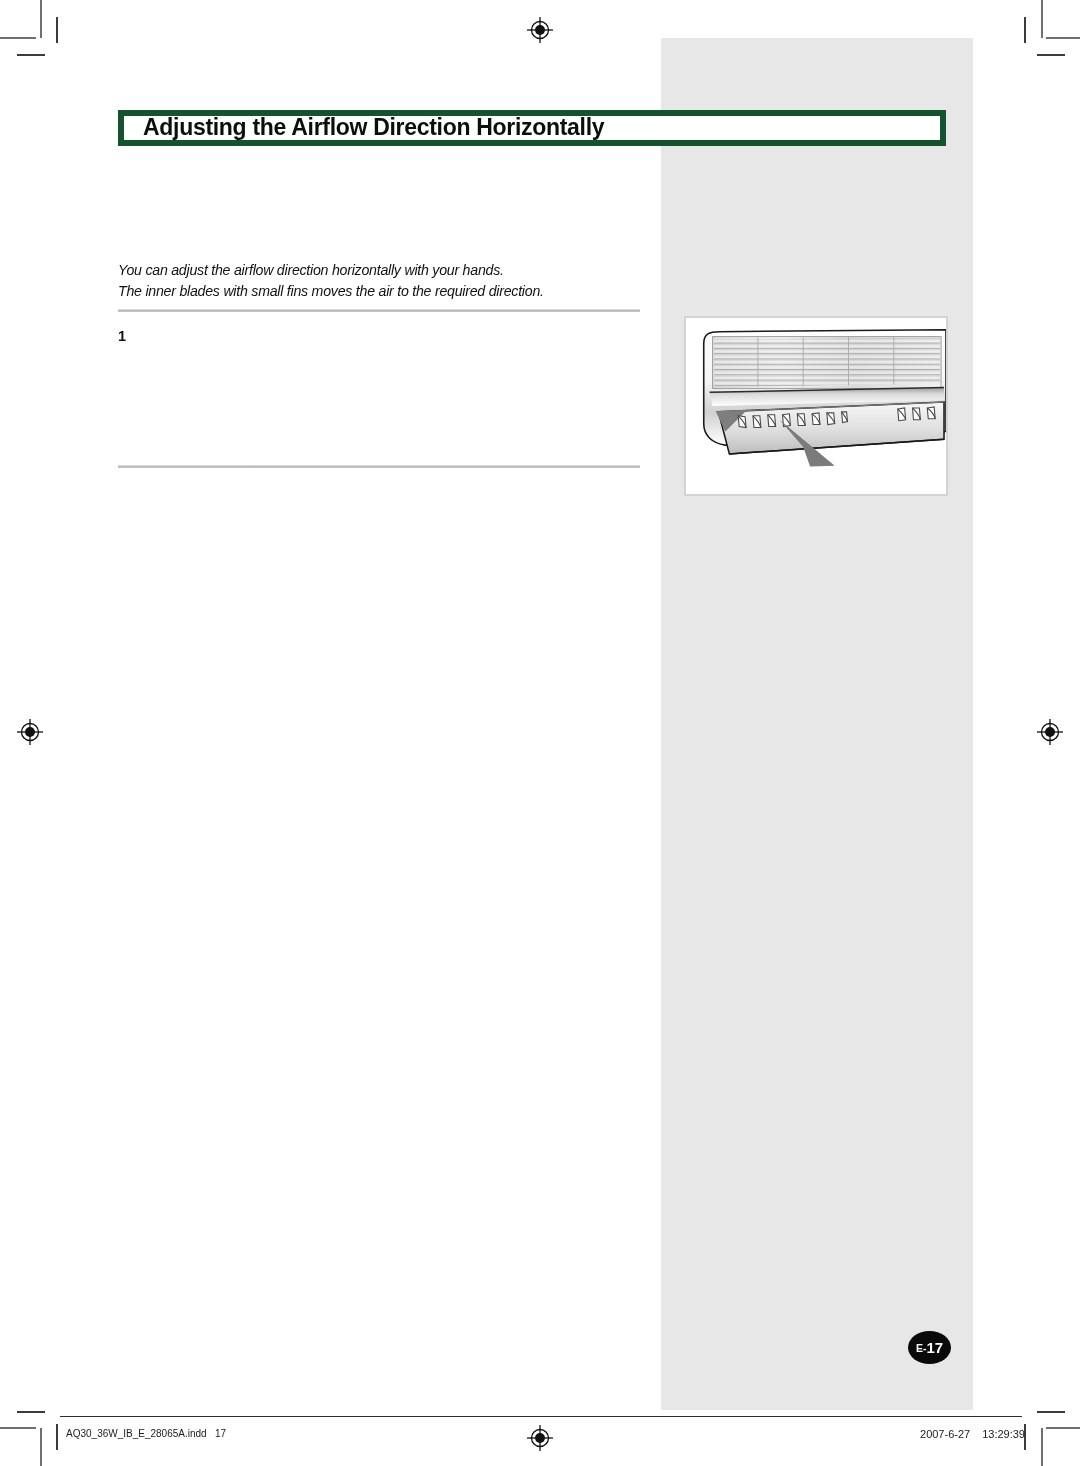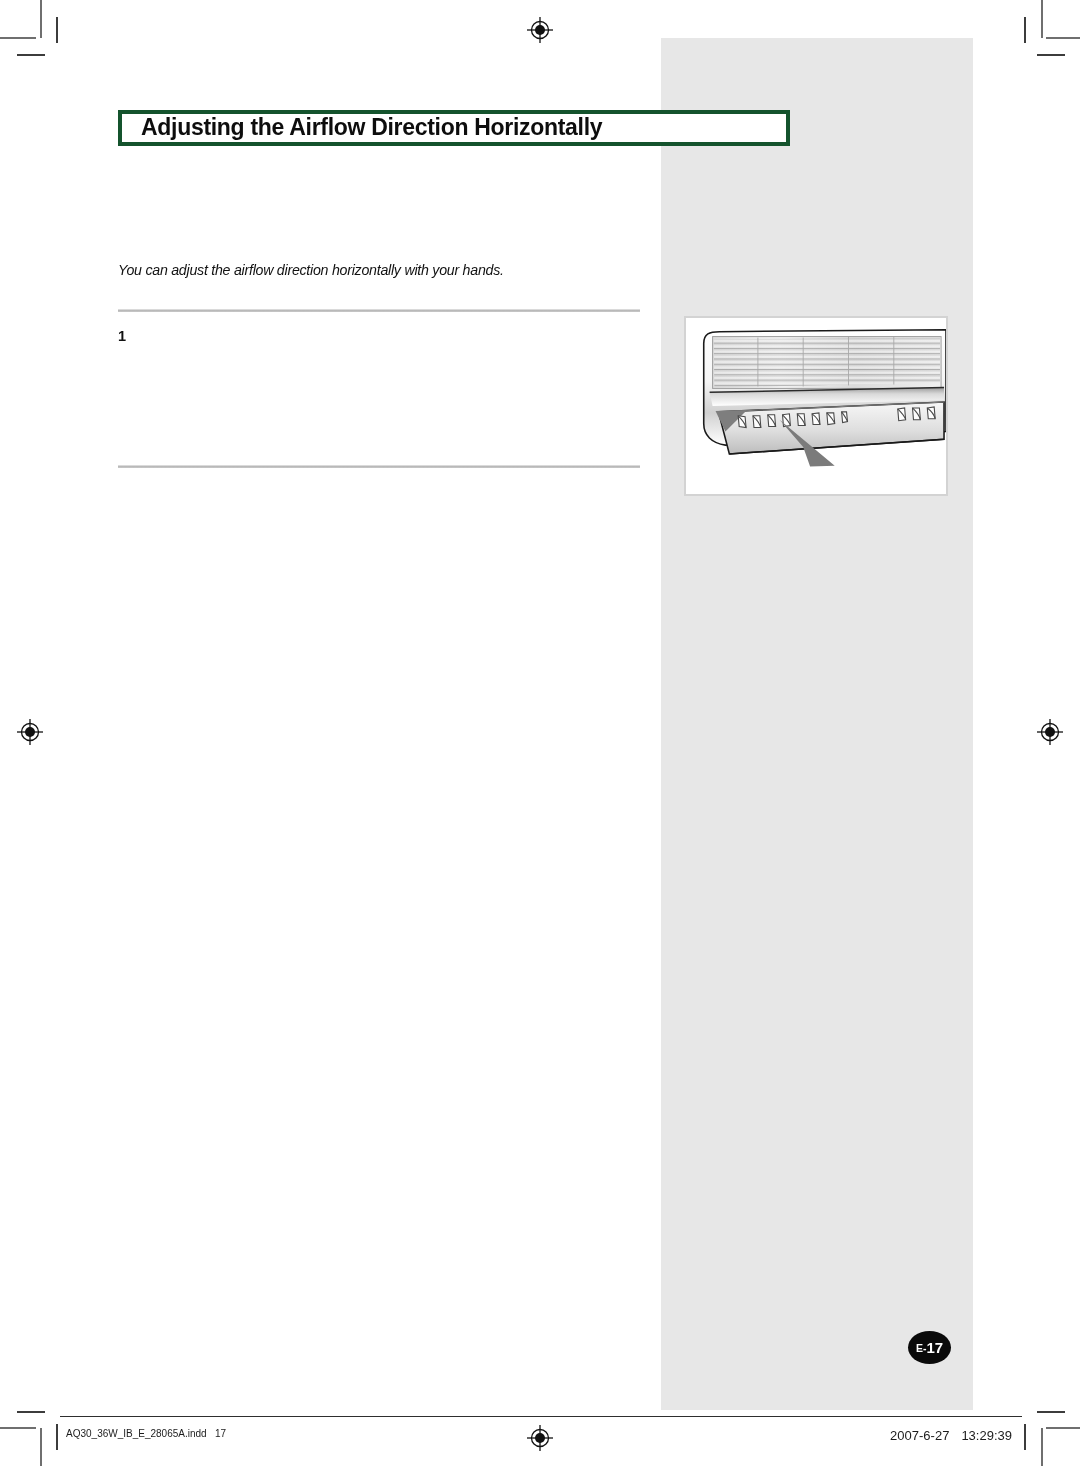--- a/index.html
+++ b/index.html
@@ -37,24 +37,24 @@
     width: 312px;
     height: 1372px;
     background: #e7e7e7;
   }
 
   
   .title-box {
     position: absolute;
     left: 118px;
     top: 110px;
-    width: 672px;
+    width: 828px;
     height: 36px;
     background: #ffffff;
-    border: 4px solid #14532d;
+    border: 6px solid #14532d;
     box-sizing: border-box;
   }
   .title-text {
     position: absolute;
     left: 19px;
     top: 50%;
     transform: translateY(-52%);
     font-size: 23px;
     font-weight: bold;
     letter-spacing: -0.3px;
@@ -157,23 +157,23 @@
   .footer-left {
     position: absolute;
     left: 66px;
     top: 1428px;
     font-size: 10px;
     color: #1c1c1c;
     white-space: nowrap;
   }
   .footer-right {
     position: absolute;
-    right: 68px;
+    right: 55px;
     top: 1428px;
-    font-size: 13px;
+    font-size: 11px;
     color: #1c1c1c;
     white-space: nowrap;
   }
   .footer-right .sep { display: inline-block; width: 12px; }
 </style>
 </head>
 <body>
 
 <div class="tint-panel"></div>
 
@@ -224,20 +224,21 @@
   <line x1="13" y1="0" x2="13" y2="26" stroke="#111" stroke-width="1.3"></line>
   <line x1="0" y1="13" x2="26" y2="13" stroke="#111" stroke-width="1.3"></line>
 </svg>
 
 <div class="title-box">
   <span class="title-text">Adjusting the Airflow Direction Horizontally</span>
 </div>
 
 <div class="lead">
   <span class="line">You can adjust the airflow direction horizontally with your hands.</span>
+  <span class="line">The inner blades with small fins moves the air to the required direction.</span>
 </div>
 
 <div class="rule r1"></div>
 <div class="rule r2"></div>
 
 <div class="step">
   <span class="step-num">1</span>
 </div>
 
 <div class="figure">

